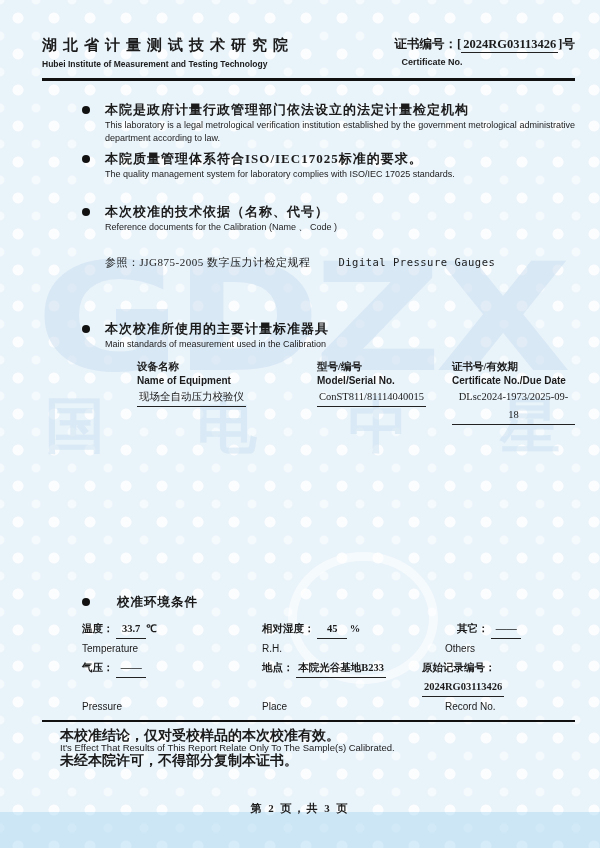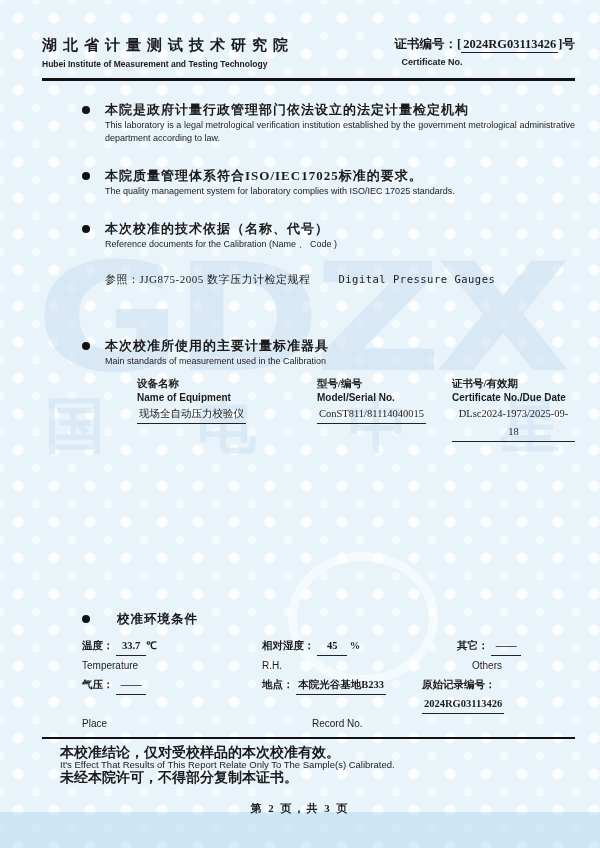--- a/index.html
+++ b/index.html
@@ -44,32 +44,32 @@
   .cert-line { font-size:12.5px; font-weight:bold; white-space:nowrap; }
   .cert-en { font-family:Liberation Sans, sans-serif; font-size:9px; font-weight:bold; margin-top:4px;margin-left:7px; }
   .rule-thick { border-bottom:3px solid #111; margin-top:9px; }
   .rule-thin  { border-bottom:2px solid #111; margin-top:4px; }
   .uline { border-bottom:1px solid #222; padding:0 2px; display:inline-block; min-width:30px; text-align:center; }
   .section { position:relative; padding-left:63px; }
   .bullet { position:absolute; left:40px; top:5px; width:8px; height:8px; border-radius:50%; background:#111; }
   .t-cn { font-size:13px; font-weight:bold; letter-spacing:1px; line-height:18px; }
   .t-en { font-family:"Liberation Sans", sans-serif; font-size:9px; line-height:13px; color:#222; }
   .just { text-align:justify; }
-  .s1 { margin-top:20px; } .s2 { margin-top:22px; } .s3 { margin-top:22px; }
+  .s1 { margin-top:20px; } .s2 { margin-top:5px; } .s3 { margin-top:22px; }
   .s4 { margin-top:50px; } .s5 { margin-top:168px; }
   .ref-detail { margin-top:21px; font-size:11px; letter-spacing:.5px; }
   .ref-en { margin-left:28px; font-family:"DejaVu Sans Mono", monospace; font-size:10.5px; }
   .eq-grid { display:grid; grid-template-columns:180px 135px 1fr; padding-left:95px; margin-top:9px; }
   .eq-h-cn { font-size:10.5px; font-weight:bold; line-height:14px; }
   .eq-h-en { font-family:"Liberation Sans", sans-serif; font-size:10px; line-height:14px; font-weight:bold; }
   .eq-val { font-size:10.5px; line-height:18px; }
   .env-grid { display:grid; grid-template-columns:180px 160px 1fr; padding-left:40px; margin-top:8px; line-height:19px; }
   .env-cn { font-size:10.5px; font-weight:bold; }
   .env-en { font-family:"Liberation Sans", sans-serif; font-size:10px; }
-  .ind35 { margin-left:35px; } .ind42 { margin-left:50px; }
+  .ind35 { margin-left:35px; } .ind42 { margin-left:23px; }
   .notes { margin-left:18px; margin-top:7px; }
   .note-cn { font-size:14px; font-weight:bold; line-height:13px; }
   .note-en { font-family:"Liberation Sans", sans-serif; font-size:9.5px; line-height:12px; }
   .footer {
     position:absolute; left:0; right:0; bottom:32px; z-index:1;
     text-align:center; font-size:11px; font-weight:bold; letter-spacing:2px;
   }
 </style>
 </head>
 <body>
@@ -167,20 +167,21 @@
         <span class="uline">——</span>
       </div>
       <div class="env-cn">
         <span>地点：</span>
         <span class="uline">本院光谷基地B233</span>
       </div>
       <div class="env-cn">
         <span>原始记录编号：</span>
         <span class="uline">2024RG03113426</span>
       </div>
+      <div class="env-en">Pressure</div>
       <div class="env-en">Place</div>
       <div class="env-en"><span class="ind42">Record No.</span></div>
     </div>
     <div class="rule-thin"></div>
 
     <div class="notes">
       <div class="note-cn">本校准结论，仅对受校样品的本次校准有效。</div>
       <div class="note-en">It's Effect That Results  of This Report Relate Only To The Sample(s) Calibrated.</div>
       <div class="note-cn">未经本院许可，不得部分复制本证书。</div>
     </div>

